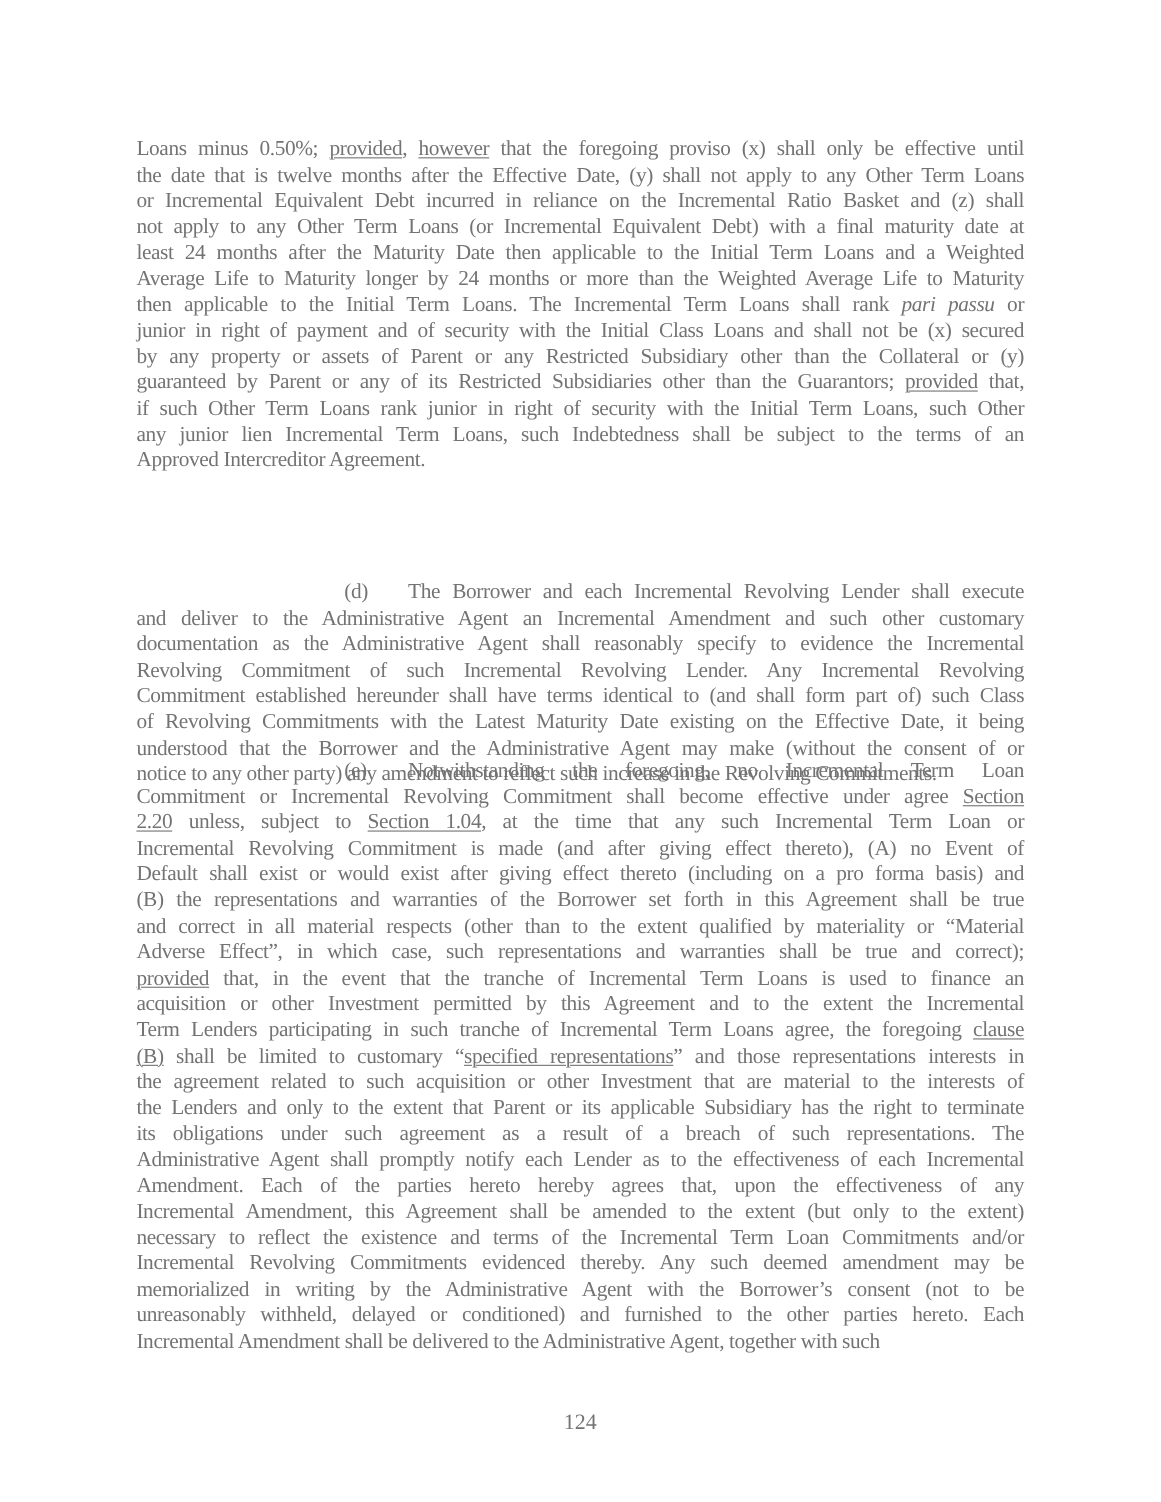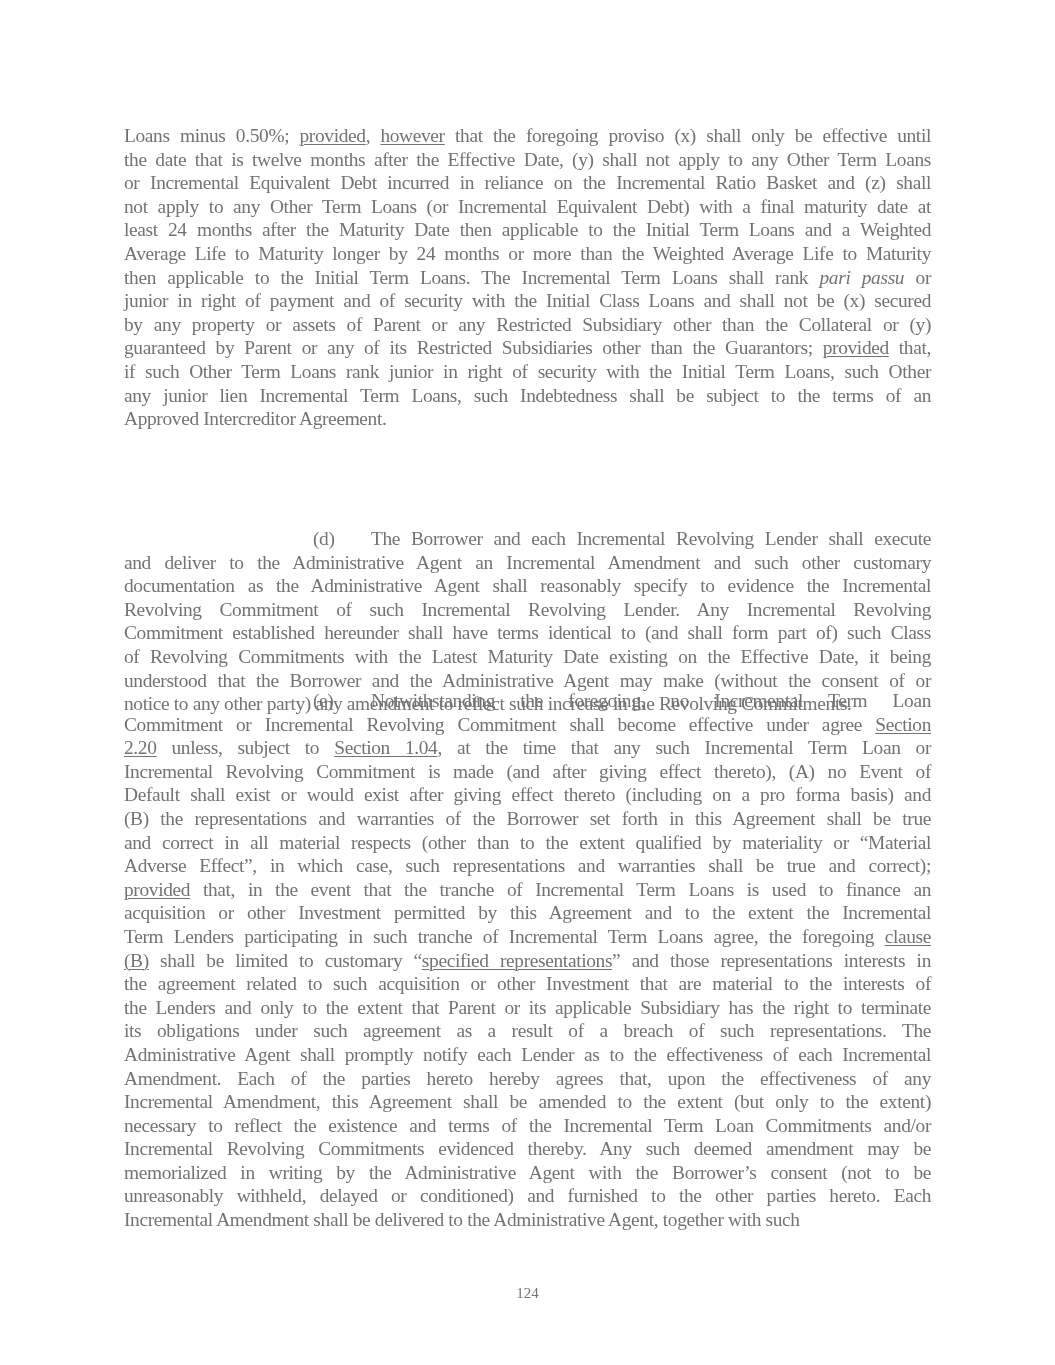--- a/index.html
+++ b/index.html
@@ -15,21 +15,21 @@
     font-size: 19.4px; white-space: nowrap;
     text-align: justify; text-align-last: justify;
     letter-spacing: -0.35px;
   }
   .line.last { text-align-last: left; }
   .seg-u { text-decoration: underline; text-underline-offset: 2px; text-decoration-thickness: 1px; }
   .seg-i { font-style: italic; margin-top: 44px; }
   .label-gap { display: inline-block; }
   .page-number {
     position: absolute; top: 1281px; left: 0; width: 1055px; text-align: center;
-    font-size: 15px; line-height: 24px;
+    font-size: 20px; line-height: 24px;
   }
 </style>
 </head>
 <body>
 
 <div class="page">
   <div class="para" id="para-c" style="top:124px;">
       <span class="line"><span>Loans minus 0.50%; </span><span class="seg-u">provided</span><span>, </span><span class="seg-u">however</span><span> that the foregoing proviso (x) shall only be effective until</span></span>
       <span class="line"><span>the date that is twelve months after the Effective Date, (y) shall not apply to any Other Term Loans</span></span>
       <span class="line"><span>or Incremental Equivalent Debt incurred in reliance on the Incremental Ratio Basket and (z) shall</span></span>

